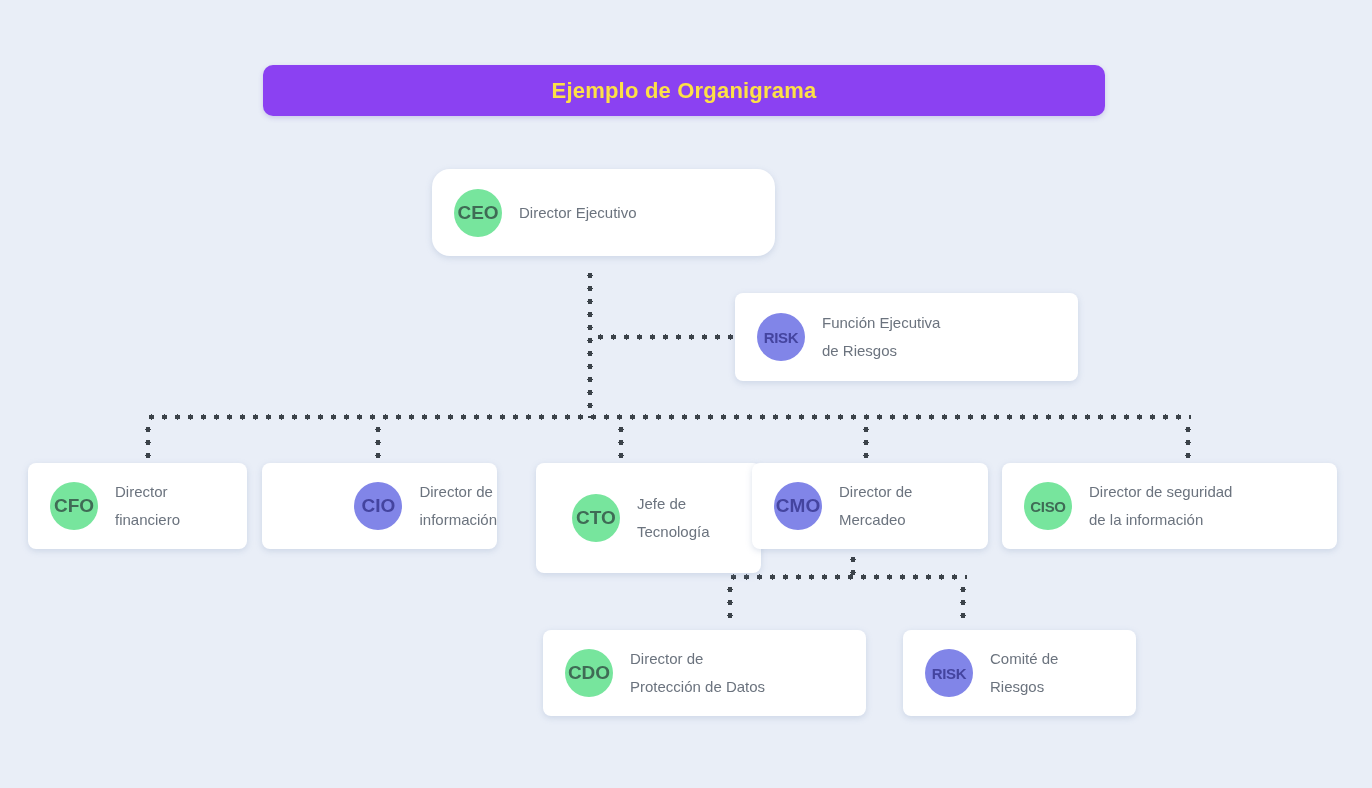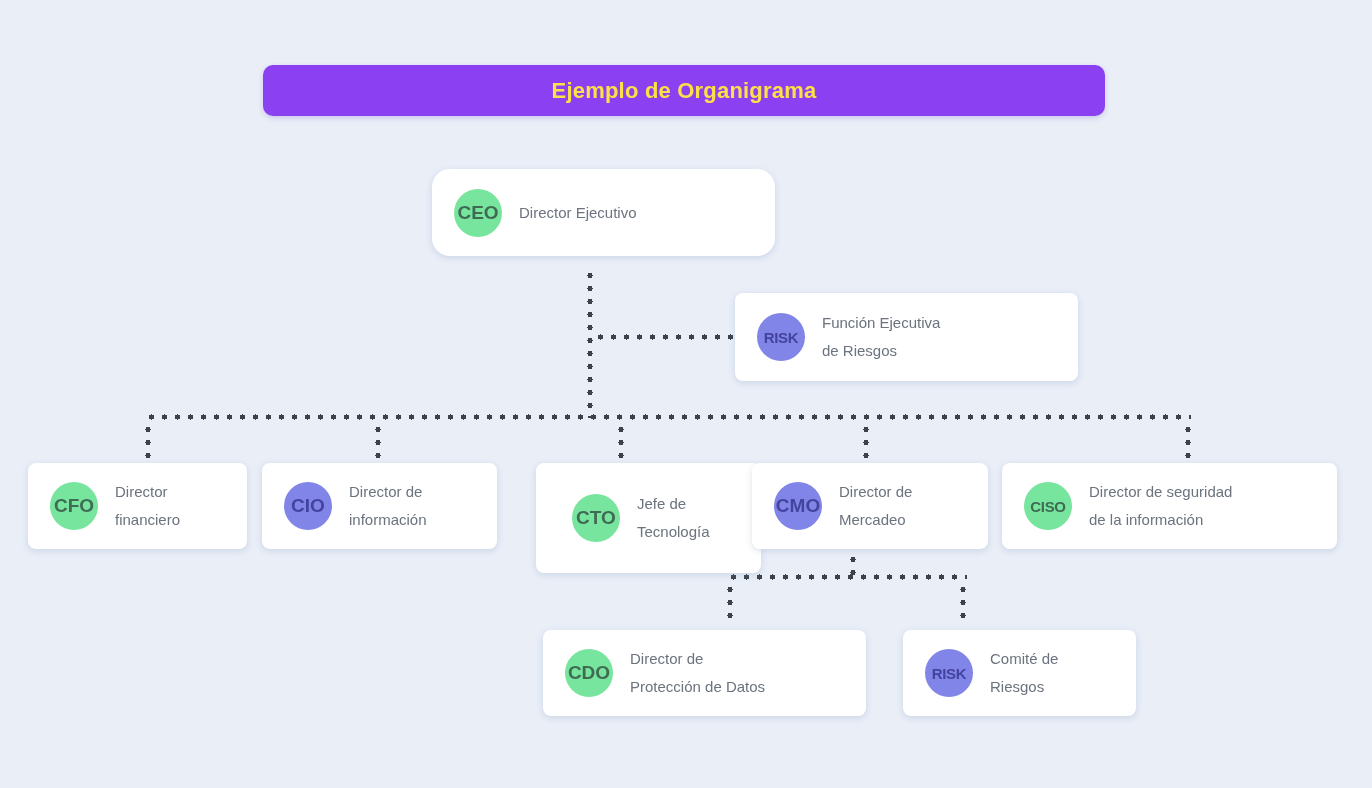--- a/index.html
+++ b/index.html
@@ -111,21 +111,21 @@
   </div>
 
   <div class="node" style="left:28px; top:463px; width:219px; height:86px;">
     <span class="badge green abbr-3">CFO</span>
     <div class="label">
       <span>Director</span>
       <span>financiero</span>
     </div>
   </div>
 
-  <div class="node" style="left:262px; top:463px; width:235px; height:86px;">
+  <div class="node" style="left:262px; top:463px; width:235px; height:86px;justify-content:flex-end;">
     <span class="badge purple abbr-3">CIO</span>
     <div class="label">
       <span>Director de</span>
       <span>información</span>
     </div>
   </div>
 
   <div class="node" style="left:536px; top:463px; width:225px; height:110px;padding-left:36px;">
     <span class="badge green abbr-3">CTO</span>
     <div class="label">

